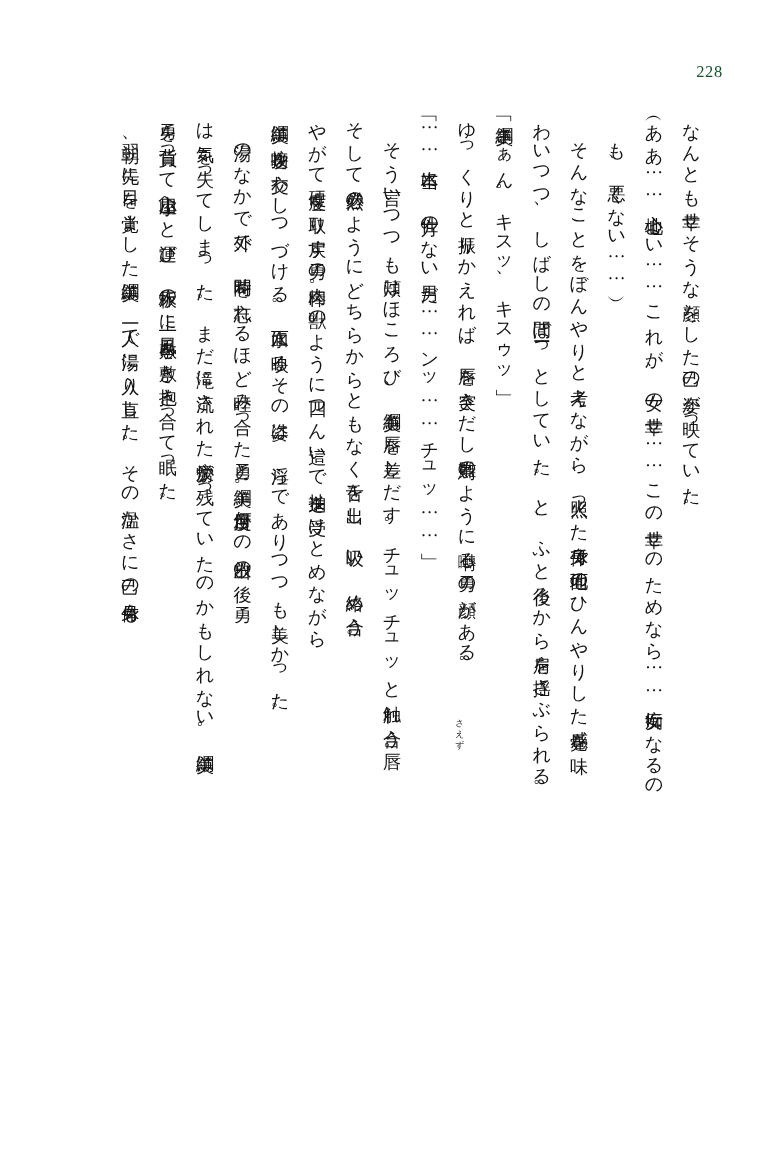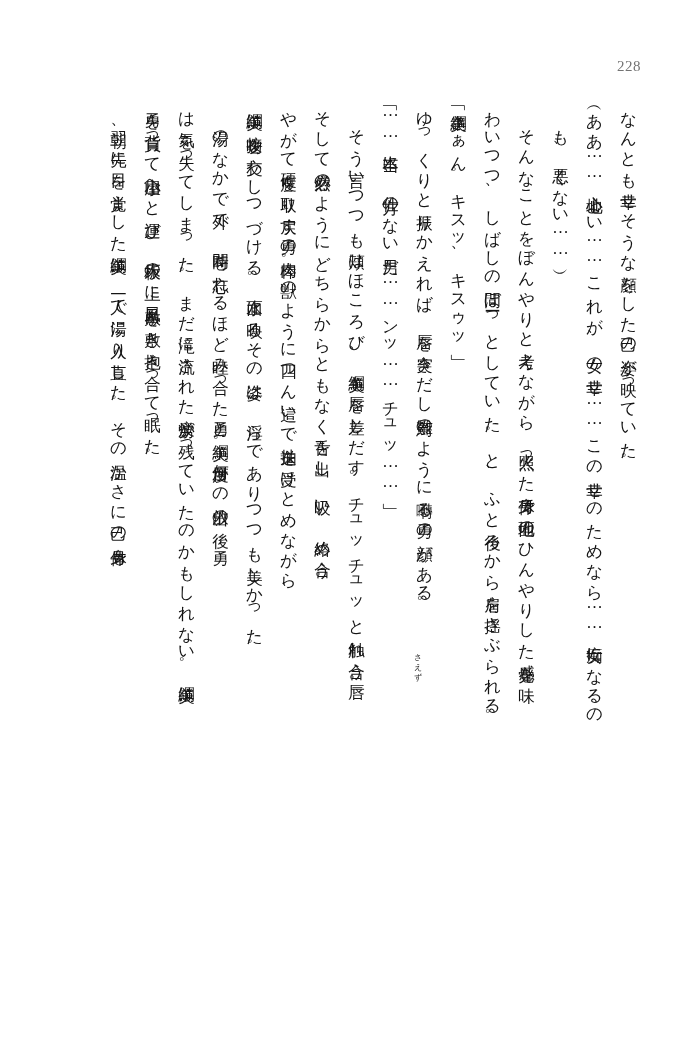--- a/index.html
+++ b/index.html
@@ -17,24 +17,24 @@
   }
   .page {
     position: relative;
     width: 695px;
     height: 1050px;
     box-sizing: border-box;
   }
   .page-number {
     position: absolute;
     top: 58px;
-    right: 54px;
+    right: 38px;
     font-size: 15px;
     letter-spacing: 0.5px;
-    color: #737373;
+    color: #14532d;
     font-family: "Liberation Serif", "DejaVu Serif", serif;
   }
   .body-text {
     position: absolute;
     top: 100px;
     right: 50px;
     left: 54px;
     bottom: 70px;
     display: flex;
     flex-direction: row-reverse;

